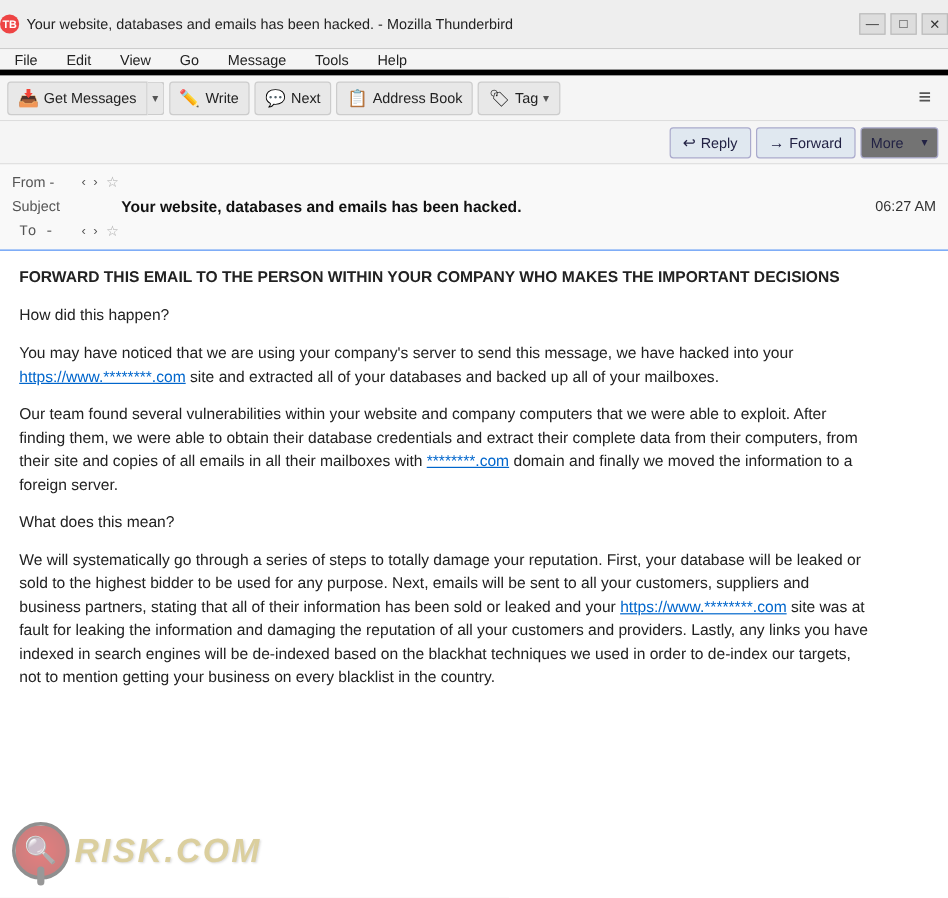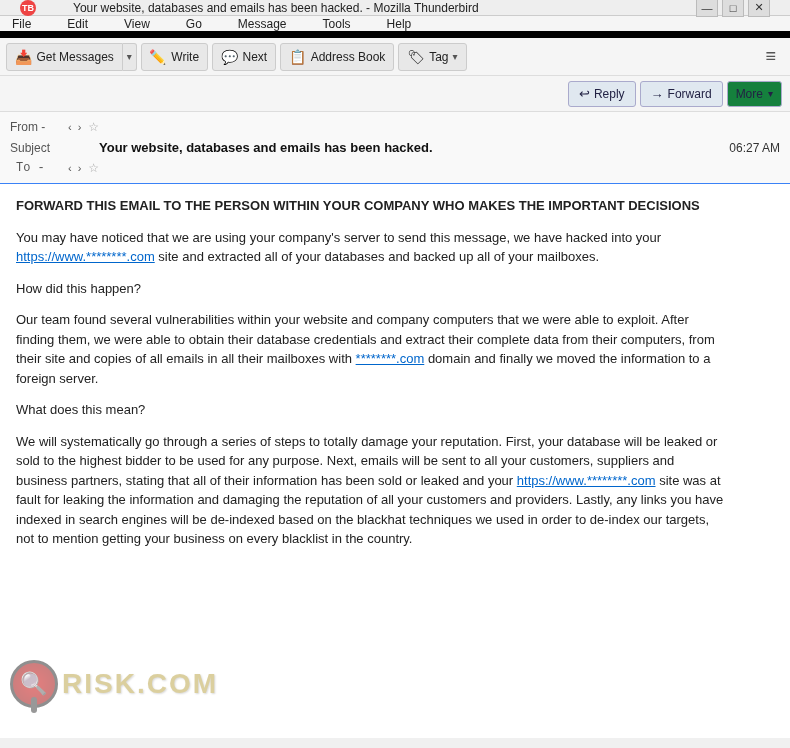--- a/index.html
+++ b/index.html
@@ -1,27 +1,26 @@
 <!DOCTYPE html>
 <html><head>
   <meta charset="utf-8">
   <style>
     * { margin: 0; padding: 0; box-sizing: border-box; }
     body { font-family: Arial, sans-serif; font-size: 13px; background: #f0f0f0; width: 790px; height: 748px; overflow: hidden; }
 
     
     .titlebar {
       background: #eee;
-      height: 16px;
-      display: flex;
-      align-items: center;
-      padding: 0 20px;
+      height: 41px;
+      display: flex;
+      align-items: center;
+      padding: 0 0;
       border-bottom: 1px solid #ccc;
       user-select: none;
-      gap: 31px;
     }
     .titlebar-icon {
       width: 16px; height: 16px; margin-right: 6px;
       background: #e44; border-radius: 50%;
       display: flex; align-items: center; justify-content: center;
       font-size: 10px; color: white; font-weight: bold;
     }
     .titlebar-title {
       flex: 1; font-size: 12px; color: #222;
     }
@@ -34,23 +33,23 @@
       font-size: 11px; cursor: pointer; color: #333;
     }
 
     
     .menubar {
       background: #f5f5f5;
       height: 22px;
       display: flex;
       align-items: center;
       padding: 0 4px;
-      border-bottom: 7px solid #000000;
-      font-size: 12px;
-      gap: 20px;
+      border-bottom: 5px solid #000000;
+      font-size: 12px;
+      gap: 8px;
     }
     .menu-item {
       padding: 2px 8px;
       cursor: pointer;
       border-radius: 2px;
       color: #222;
     }
 
     
     .toolbar {
@@ -114,23 +113,23 @@
       padding: 4px 10px;
       background: #e0e8f0;
       border: 1px solid #aac;
       border-radius: 3px;
       cursor: pointer;
       font-size: 12px;
       color: #224;
       height: 26px;
     }
     .more-btn {
-      display: flex; align-items: center; gap: 5px;
+      display: flex; align-items: center; gap: 15px;
       padding: 4px 8px;
-      background: #15803d;
+      background: #737373;
       border: 1px solid #aac;
       border-radius: 3px;
       cursor: pointer;
       font-size: 12px;
       color: #224;
       height: 26px;
     }
 
     
     .email-header {
@@ -151,28 +150,28 @@
       flex-shrink: 0;
       font-size: 12px;
     }
     .header-time {
       margin-left: auto;
       color: #333;
       font-size: 12px;
     }
     .subject-row {
       display: flex;
-      align-items: center;
+      align-items: flex-start;
       padding: 2px 0;
-      gap: 34px;
     }
     .subject-text {
       font-weight: bold;
       font-size: 13px;
       color: #111;
+      margin-left: 36px;
     }
     .star-icon { color: #aaa; font-size: 12px; margin-left: 4px; cursor: pointer; }
     .nav-arrows { color: #555; font-size: 11px; margin: 0 3px; }
 
     
     .email-body-container {
       background: white;
       height: calc(748px - 28px - 22px - 38px - 36px - 70px);
       overflow-y: scroll;
       overflow-x: hidden;
@@ -223,20 +222,21 @@
       font-size: 22px;
       color: white;
       border: 3px solid #222;
       margin-right: 4px;
       position: relative;
     }
     .watermark-text {
       font-family: Arial, sans-serif;
       font-size: 28px;
       font-weight: bold;
+      font-style: italic;
       color: #b8a040;
       text-shadow: 1px 1px 2px rgba(0,0,0,0.3);
       letter-spacing: 2px;
     }
     .watermark-handle {
       position: absolute;
       bottom: -8px;
       left: 50%;
       transform: translateX(-50%);
       width: 6px; height: 16px;
@@ -332,24 +332,24 @@
     <span class="star-icon">☆</span>
   </div>
 </div>
 
 <div class="email-body-container" style="position:relative;">
   <div class="email-body">
     <p>
       <span class="bold-block">FORWARD THIS EMAIL TO THE PERSON WITHIN YOUR COMPANY WHO MAKES THE IMPORTANT DECISIONS</span>
     </p>
     <p>
+      <span>How did this happen?</span>
+    </p>
+    <p>
       <span>You may have noticed that we are using your company's server to send this message, we have hacked into your </span><a class="email-link" href="#">https://www.********.com</a><span> site and extracted all of your databases and backed up all of your mailboxes.</span>
-    </p>
-    <p>
-      <span>How did this happen?</span>
     </p>
     <p>
       <span>Our team found several vulnerabilities within your website and company computers that we were able to exploit. After finding them, we were able to obtain their database credentials and extract their complete data from their computers, from their site and copies of all emails in all their mailboxes with </span><a class="email-link" href="#">********.com</a><span> domain and finally we moved the information to a foreign server.</span>
     </p>
     <p>
       <span>What does this mean?</span>
     </p>
     <p>
       <span>We will systematically go through a series of steps to totally damage your reputation. First, your database will be leaked or sold to the highest bidder to be used for any purpose. Next, emails will be sent to all your customers, suppliers and business partners, stating that all of their information has been sold or leaked and your </span><a class="email-link" href="#">https://www.********.com</a><span> site was at fault for leaking the information and damaging the reputation of all your customers and providers. Lastly, any links you have indexed in search engines will be de-indexed based on the blackhat techniques we used in order to de-index our targets, not to mention getting your business on every blacklist in the country.</span>
     </p>

